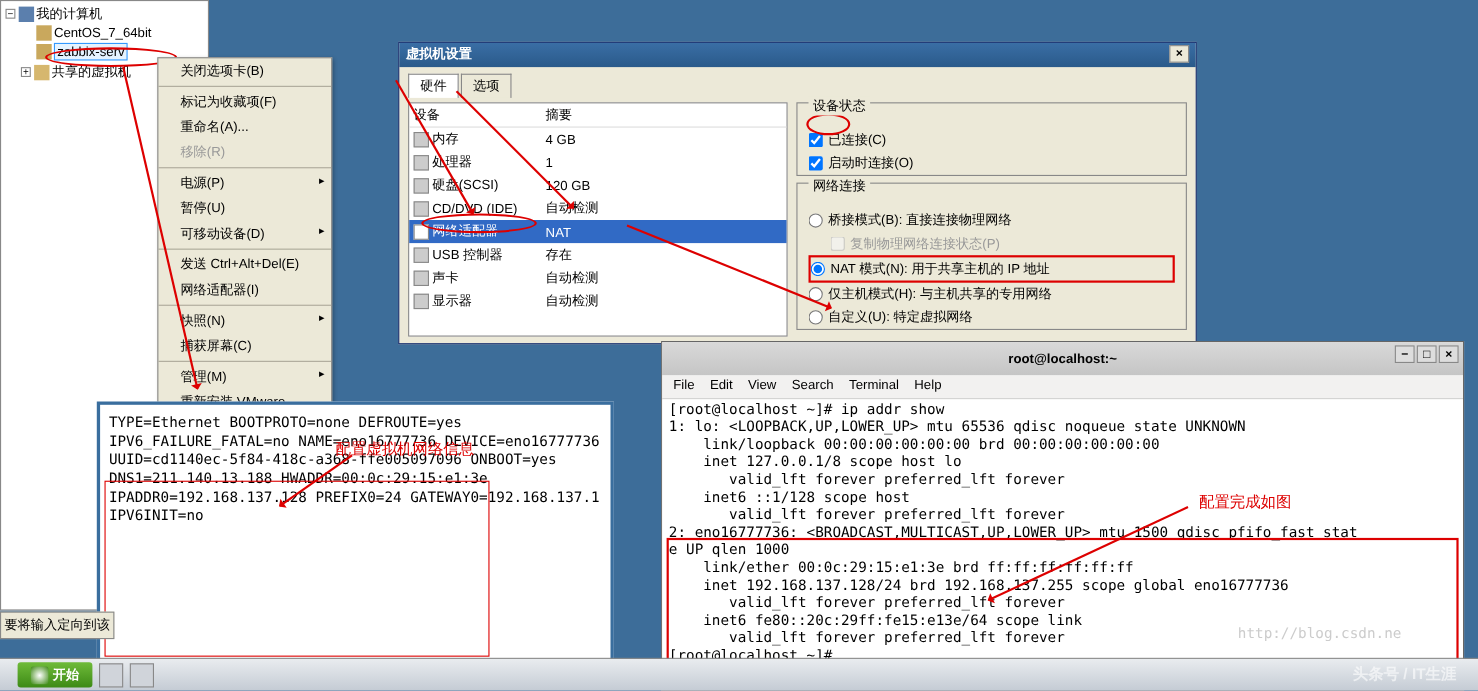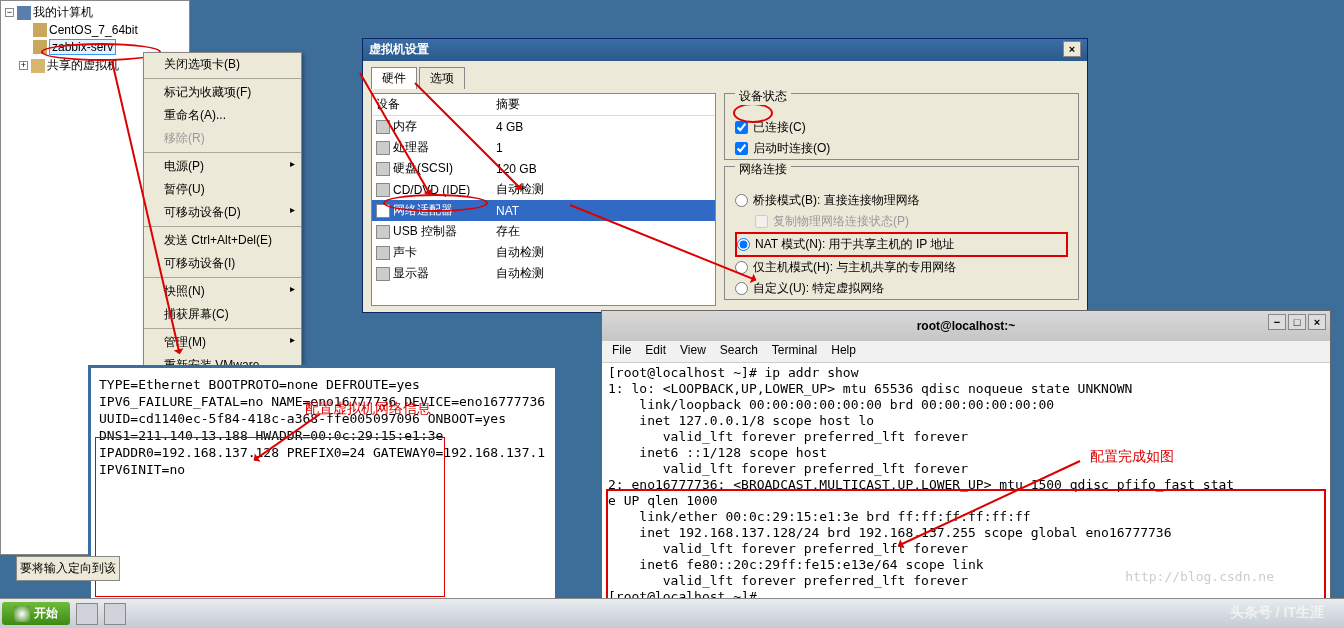--- a/index.html
+++ b/index.html
@@ -54,25 +54,25 @@
 .term-ctrls { position: absolute; right: 4px; top: 3px; display: flex; gap: 2px; }
 .term-ctrls span { width: 18px; height: 16px; background: #ddd; border: 1px solid #888; text-align: center; line-height: 14px; font-size: 11px; cursor: pointer; }
 .term-menu { height: 22px; display: flex; gap: 14px; padding: 2px 10px; background: #f2f1f0; border-bottom: 1px solid #ccc; }
 .term-body { background: #fff; font-family: monospace; font-size: 13px; padding: 2px 6px; line-height: 16px; white-space: pre; overflow: hidden; }
 
 
 .cfg-panel { position: absolute; left: 88px; top: 365px; width: 470px; height: 258px; background: #fff; border: 3px solid #3a6e9e; font-family: monospace; font-size: 13px; padding: 8px; line-height: 17px; }
 .cfg-redbox { position: absolute; border: 1px solid #d00; }
 
 
-.taskbar { position: absolute; left: 0; bottom: 0; width: 100%; height: 30px; background: linear-gradient(#e9ecef,#c4cbd4); border-top: 1px solid #888; display: flex; align-items: center; padding: 0 2px; }
+.taskbar { position: absolute; left: 0; bottom: 0; width: 100%; height: 30px; background: linear-gradient(#e9ecef,#c4cbd4); border-top: 1px solid #888; display: flex; align-items: center; padding: 0 16px; }
 .start-btn { display: flex; align-items: center; gap: 4px; background: linear-gradient(#6fbb3a,#3d8a15); color: #fff; padding: 3px 12px; border-radius: 3px; font-weight: bold; }
 .task-icon { width: 22px; height: 22px; background: #d0d4da; border: 1px solid #888; margin-left: 6px; }
 
-.status-left { position: absolute; left: 16px; top: 556px; background: #ece9d8; padding: 3px; border: 1px solid #888; }
+.status-left { position: absolute; left: 0; top: 556px; background: #ece9d8; padding: 3px; border: 1px solid #888; }
 
 
 .arrow { position: absolute; background: #d00; transform-origin: left center; height: 2px; }
 .arrow::after { content: ""; position: absolute; right: -6px; top: -4px; border: 5px solid transparent; border-left-color: #d00; }
 
 .annotation { position: absolute; color: #d00; font-size: 14px; }
 
 .watermark { position: absolute; right: 20px; bottom: 6px; color: rgba(255,255,255,0.6); font-size: 14px; font-weight: bold; }
 .blog-url { position: absolute; right: 70px; bottom: 44px; color: #ccc; font-size: 13px; font-family: monospace; }
 </style>
@@ -111,21 +111,21 @@
   <div class="ctx-sep"></div>
   <div class="ctx-item">标记为收藏项(F)</div>
   <div class="ctx-item">重命名(A)...</div>
   <div class="ctx-item disabled">移除(R)</div>
   <div class="ctx-sep"></div>
   <div class="ctx-item has-sub">电源(P)</div>
   <div class="ctx-item">暂停(U)</div>
   <div class="ctx-item has-sub">可移动设备(D)</div>
   <div class="ctx-sep"></div>
   <div class="ctx-item">发送 Ctrl+Alt+Del(E)</div>
-  <div class="ctx-item">可移动设备(I)</div>
+  <div class="ctx-item">网络适配器(I)</div>
   <div class="ctx-sep"></div>
   <div class="ctx-item has-sub">快照(N)</div>
   <div class="ctx-item">捕获屏幕(C)</div>
   <div class="ctx-sep"></div>
   <div class="ctx-item has-sub">管理(M)</div>
   <div class="ctx-item">重新安装 VMware Tools(T)...</div>
   <div class="ctx-sep"></div>
   <div class="ctx-item sel red-box">设置(S)...</div>
 </div>
 

